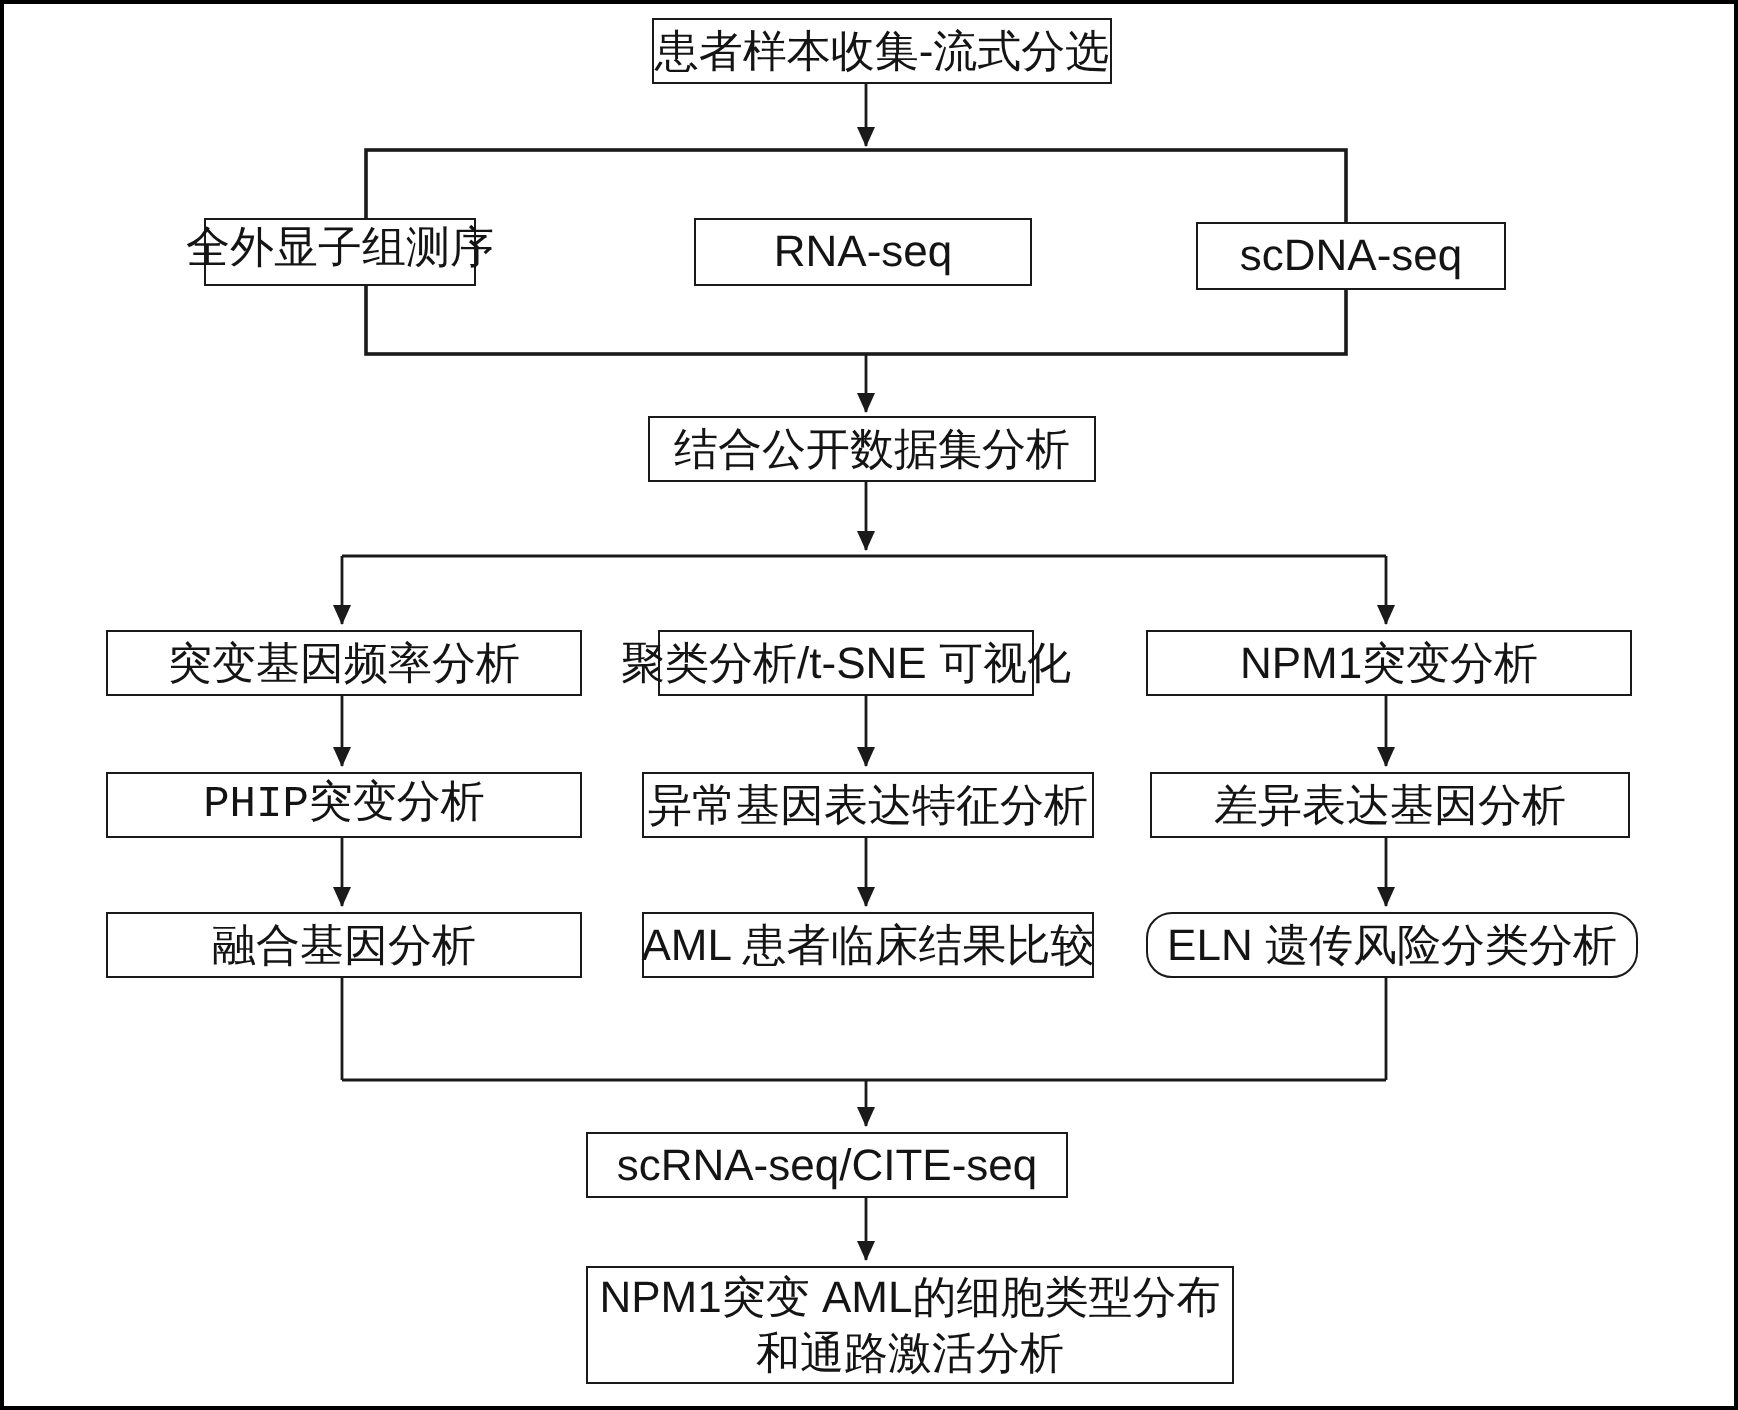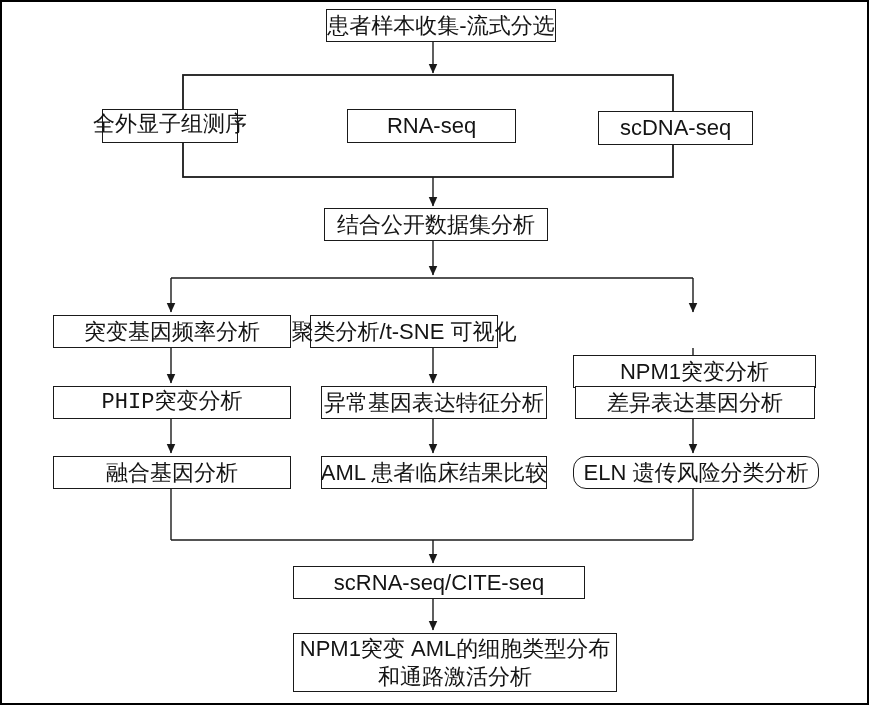--- a/index.html
+++ b/index.html
@@ -89,36 +89,36 @@
   <div class="node" style="left:100px; top:107px; width:136px; height:34px;font-family:Liberation Mono, monospace;">全外显子组测序</div>
 
   <div class="node" style="left:596px; top:109px; width:155px; height:34px;">scDNA-seq</div>
 
   <div class="node" style="left:345px; top:107px; width:169px; height:34px;">RNA-seq</div>
 
   <div class="node" style="left:322px; top:206px; width:224px; height:33px;">结合公开数据集分析</div>
 
   <div class="node" style="left:51px; top:313px; width:238px; height:33px;">突变基因频率分析</div>
 
-  <div class="node" style="left:308px; top:313px; width:188px; height:33px;">聚类分析/t-SNE 可视化</div>
+  <div class="node" style="left:327px; top:313px; width:188px; height:33px;">聚类分析/t-SNE 可视化</div>
 
-  <div class="node" style="left:571px; top:313px; width:243px; height:33px;margin-top:40px;">NPM1突变分析</div>
+  <div class="node" style="left:571px; top:313px; width:243px; height:33px;">NPM1突变分析</div>
 
   <div class="node" style="left:51px; top:384px; width:238px; height:33px;font-family:Liberation Mono, monospace;">PHIP突变分析</div>
 
   <div class="node" style="left:319px; top:384px; width:226px; height:33px;">异常基因表达特征分析</div>
 
   <div class="node" style="left:573px; top:384px; width:240px; height:33px;">差异表达基因分析</div>
 
   <div class="node" style="left:51px; top:454px; width:238px; height:33px;">融合基因分析</div>
 
   <div class="node" style="left:319px; top:454px; width:226px; height:33px;">AML 患者临床结果比较</div>
 
   <div class="node" style="left:571px; top:454px; width:246px; height:33px;border-radius:13px;">ELN 遗传风险分类分析</div>
 
-  <div class="node" style="left:291px; top:564px; width:292px; height:33px;">scRNA-seq/CITE-seq</div>
+  <div class="node" style="left:291px; top:564px; width:241px; height:33px;">scRNA-seq/CITE-seq</div>
 
   <div class="node" style="left:291px; top:631px; width:324px; height:59px;">
     <span>NPM1突变 AML的细胞类型分布</span>
     <span>和通路激活分析</span>
   </div>
 
 </div>
 
 </body></html>

